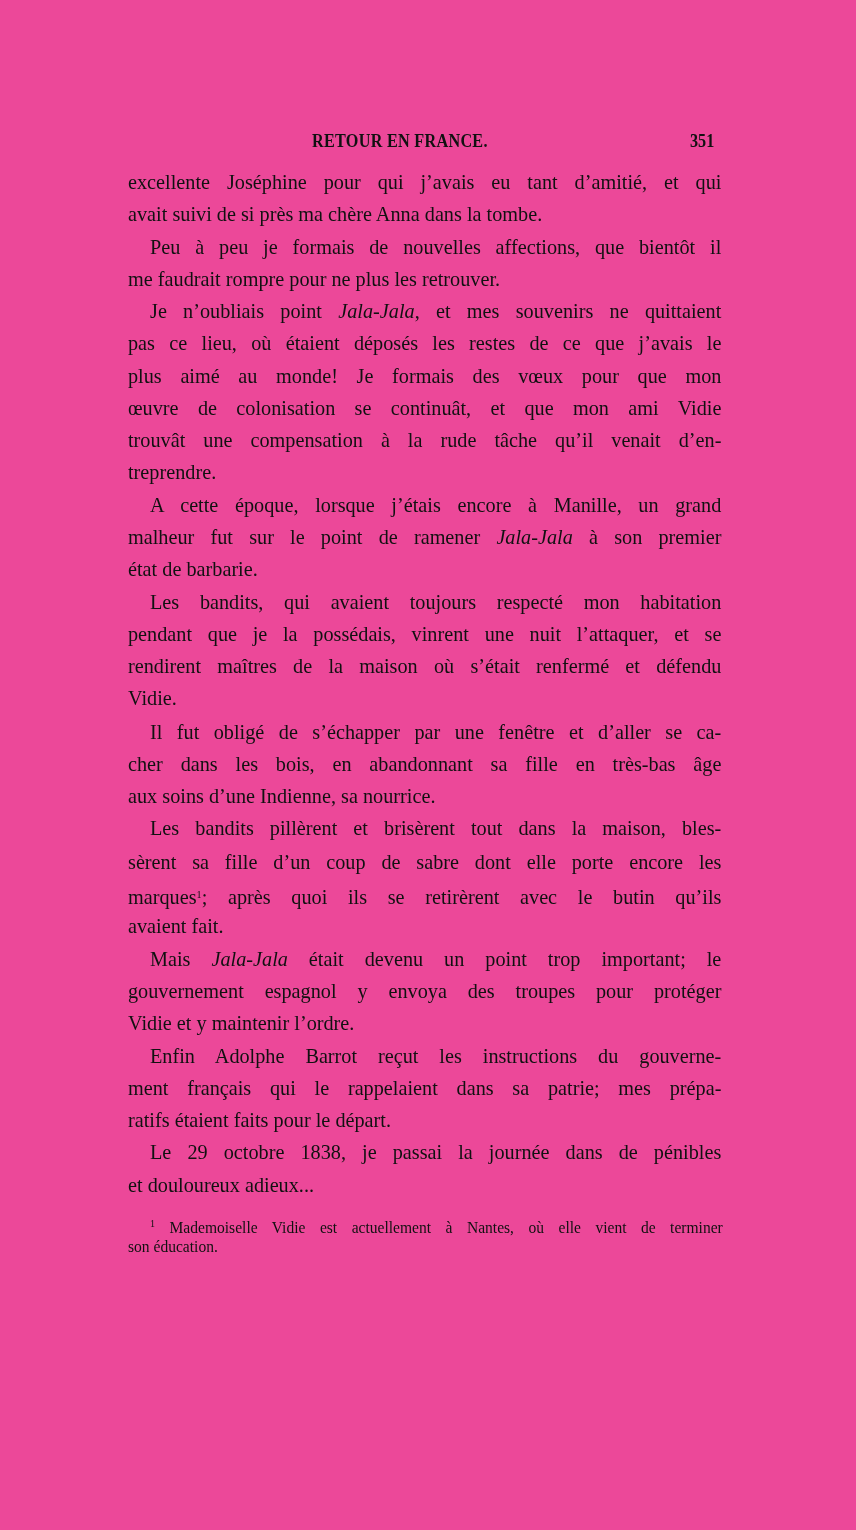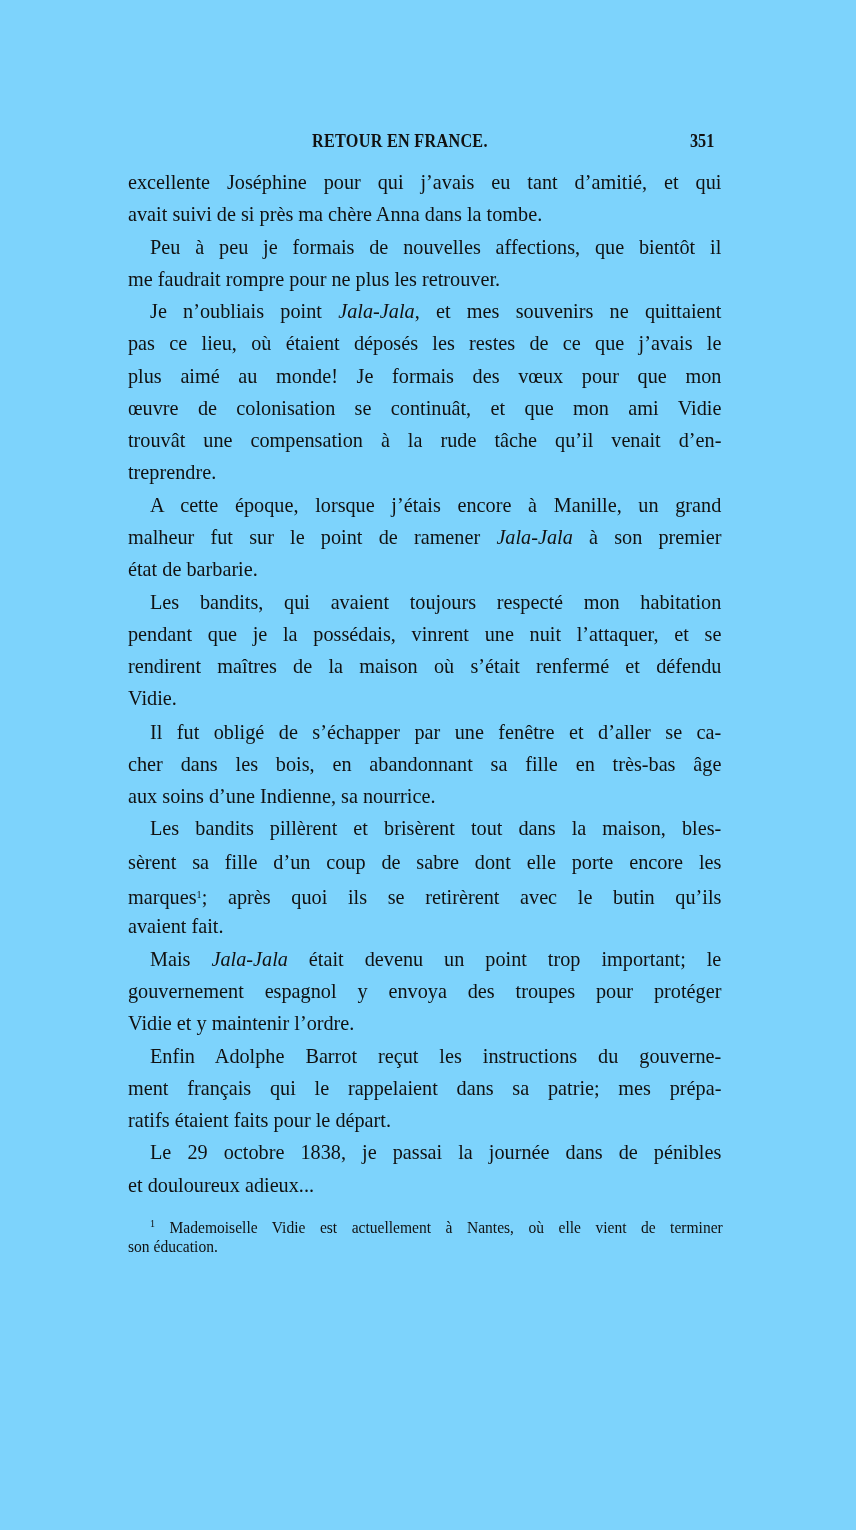--- a/index.html
+++ b/index.html
@@ -1,17 +1,17 @@
 <!DOCTYPE html>
 <html><head>
 <meta charset="utf-8">
 <style>
   html, body { margin: 0; padding: 0; background: #ffffff; }
   body { width: 856px; height: 1530px; position: relative; overflow: hidden; }
-  .page { position: absolute; left: 0; top: 0; width: 856px; height: 1530px; background: #7dd3fc; }
+  .page { position: absolute; left: 0; top: 0; width: 856px; height: 1530px; background: #ec4899; }
   .line {
     position: absolute; left: 128px; width: 594px;
     font-family: "Liberation Serif", "DejaVu Serif", serif;
     font-size: 22px; line-height: 26px; color: #111;
     white-space: nowrap; text-align: justify; text-align-last: justify;
     transform: scaleX(0.92); transform-origin: left center;
     width: 645px;
   }
   .line.last { text-align-last: left; }
   .line.indent { left: 150px; width: 621px; }

